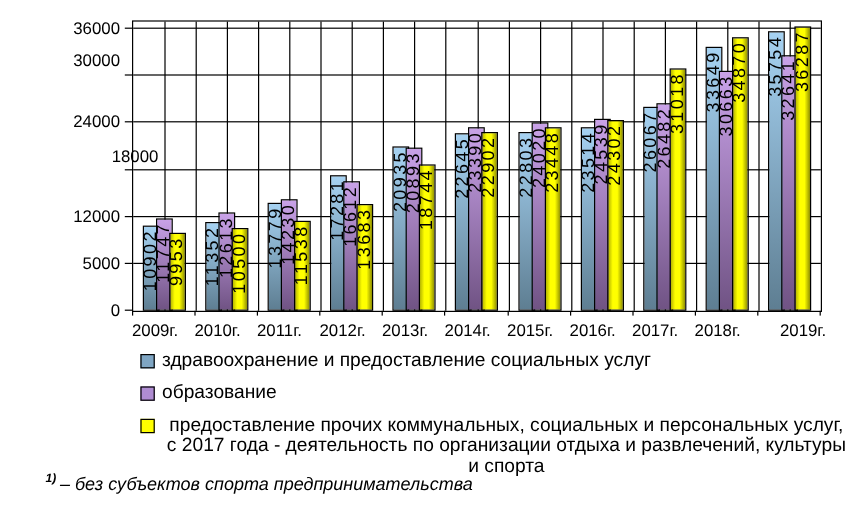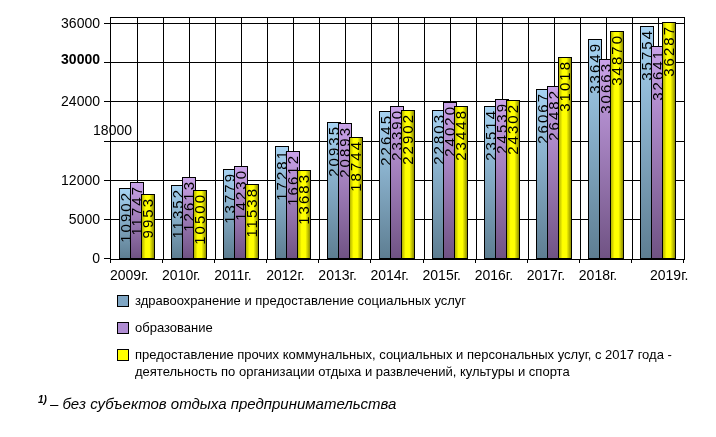--- a/index.html
+++ b/index.html
@@ -24,21 +24,21 @@
   .ytick{position:absolute;width:6px;height:1px;background:#000;left:104px;}
   .xtick{position:absolute;width:1px;height:4px;background:#000;top:259px;}
   .ylabel{position:absolute;left:0;width:100px;text-align:right;font-size:14px;height:18px;line-height:18px;}
   .xlabel{position:absolute;top:266px;text-align:left;font-size:14px;height:18px;line-height:18px;}
   
   #legend{position:absolute;left:117px;top:292px;width:592px;}
   .legend-item{display:flex;align-items:flex-start;margin-bottom:10px;}
   .legend-swatch{
     flex:0 0 auto;width:10px;height:10px;border:1px solid #000;margin:3px 6px 0 0;
   }
-  .legend-text{font-size:13px;line-height:17px;}
+  .legend-text{font-size:16px;line-height:17px;text-align:center;}
   
   #footnote{position:absolute;left:38px;top:394px;font-size:15px;font-style:italic;}
   #footnote .fn-marker{font-size:10px;font-weight:bold;vertical-align:super;margin-right:3px;}
 </style>
 </head>
 <body>
 
 <div id="stage">
   <div id="plot">
       <div class="hgrid" style="bottom: 39.1667px;"></div>
@@ -173,21 +173,21 @@
       <div class="ylabel" style="top: 249px;">0</div>
       <div class="ytick" style="top: 218.833px;"></div>
       <div class="ylabel" style="top: 209.833px;">5000</div>
       <div class="ytick" style="top: 179.667px;"></div>
       <div class="ylabel" style="top: 170.667px;">12000</div>
       <div class="ytick" style="top: 140.5px;"></div>
       <div class="ylabel" style="top: 121px; padding-left: 32px;">18000</div>
       <div class="ytick" style="top: 101.333px;"></div>
       <div class="ylabel" style="top: 92.3333px;">24000</div>
       <div class="ytick" style="top: 62.1667px;"></div>
-      <div class="ylabel" style="top: 50px; font-weight: bold;">30000</div>
+      <div class="ylabel" style="top: 41px;">30000</div>
       <div class="ytick" style="top: 23px;"></div>
       <div class="ylabel" style="top: 14px;">36000</div>
       <div class="xtick" style="left: 110px;"></div>
       <div class="xtick" style="left: 162.091px;"></div>
       <div class="xtick" style="left: 214.182px;"></div>
       <div class="xtick" style="left: 266.273px;"></div>
       <div class="xtick" style="left: 318.364px;"></div>
       <div class="xtick" style="left: 370.455px;"></div>
       <div class="xtick" style="left: 422.545px;"></div>
       <div class="xtick" style="left: 474.636px;"></div>
@@ -217,15 +217,15 @@
       <span class="legend-swatch" style="background: rgb(175, 140, 210);"></span>
       <span class="legend-text">образование</span>
     </div>
     <div class="legend-item">
       <span class="legend-swatch" style="background: rgb(255, 255, 0);"></span>
       <span class="legend-text">предоставление прочих коммунальных, социальных и персональных услуг, с 2017 года - деятельность по организации отдыха и развлечений, культуры и спорта</span>
     </div>
   </div>
 
   <div id="footnote">
-    <span class="fn-marker">1)</span><span>– без субъектов отдыха предпринимательства</span>
+    <span class="fn-marker">1)</span><span>– без субъектов спорта предпринимательства</span>
   </div>
 </div>
 
 </body></html>

